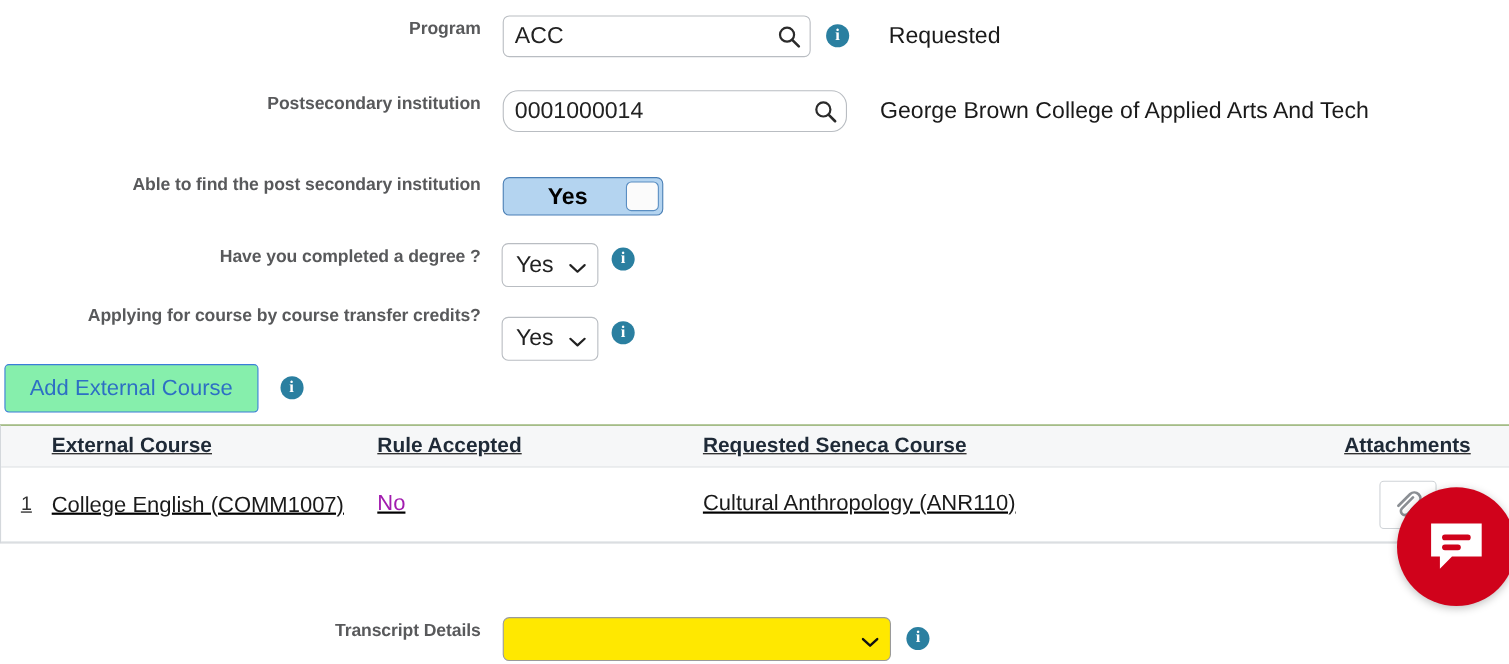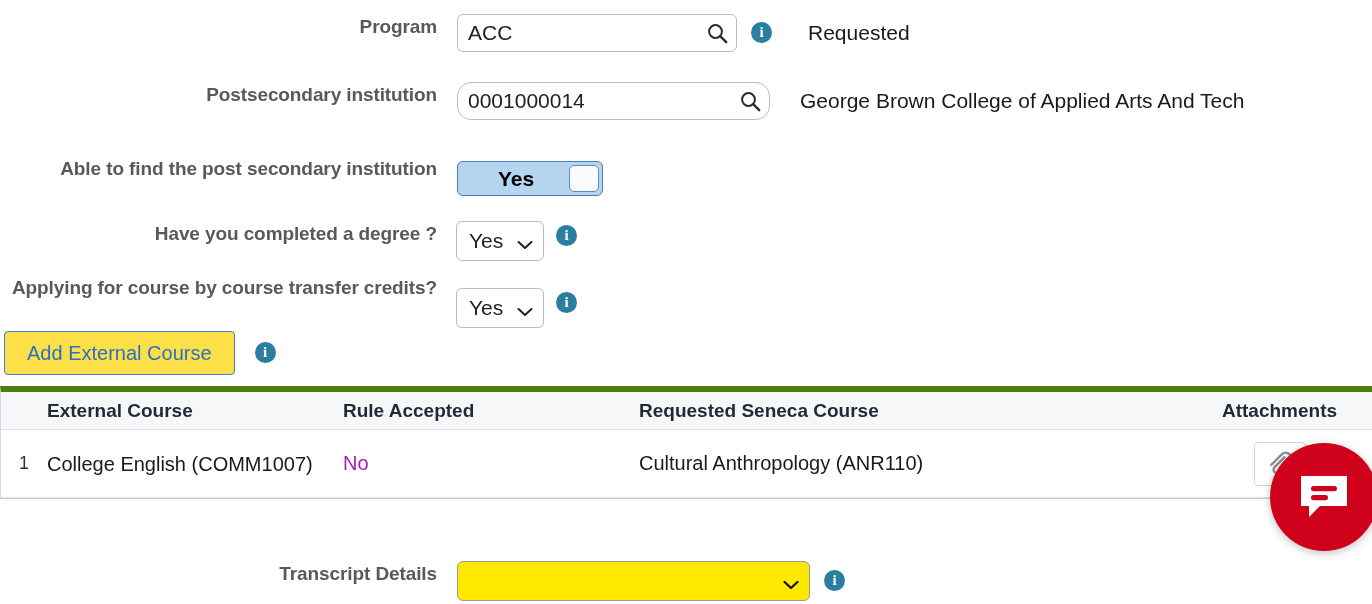--- a/index.html
+++ b/index.html
@@ -9,21 +9,21 @@
     background: #ffffff;
     font-family: "Liberation Sans", sans-serif;
     overflow: hidden;
   }
   .page { position: relative; width: 1372px; height: 604px; }
 
   
   .row { position: absolute; display: flex; align-items: flex-start; }
 
   .flabel {
-    font-size: 19px;
+    font-size: 16px;
     font-weight: bold;
     color: #58595b;
     text-align: right;
     line-height: 25px;
     letter-spacing: -0.1px;
   }
 
   
   .lookup {
     position: relative;
@@ -127,40 +127,41 @@
     transform: translateY(-50%);
     width: 16px; height: 10px;
   }
   .sel.yellow { background: #ffe800; border-color: #9a9a9a; }
 
   
   .btn-add {
     height: 44px;
     border: 1px solid #3b7dd8;
     border-radius: 4px;
-    background: #fde047;
+    background: #86efac;
     color: #2d6fc4;
     font-size: 20px;
     display: flex;
     align-items: center;
     justify-content: center;
     padding: 0 22px;
     cursor: pointer;
     white-space: nowrap;
   }
 
   
   .tbl {
     position: absolute;
     left: 0; top: 386px;
     width: 1372px;
-    border-top: 6px solid #4d7c0f;
+    border-top: 1px solid #4d7c0f;
     border-bottom: 1px solid #c6cad0;
     border-left: 1px solid #d4d8dc;
     background: #fff;
+    text-decoration: underline;
   }
   .thead {
     display: flex;
     background: #f6f7f8;
     height: 38px;
     align-items: center;
     border-bottom: 1px solid #e0e3e6;
   }
   .thead .th {
     font-size: 19px;

